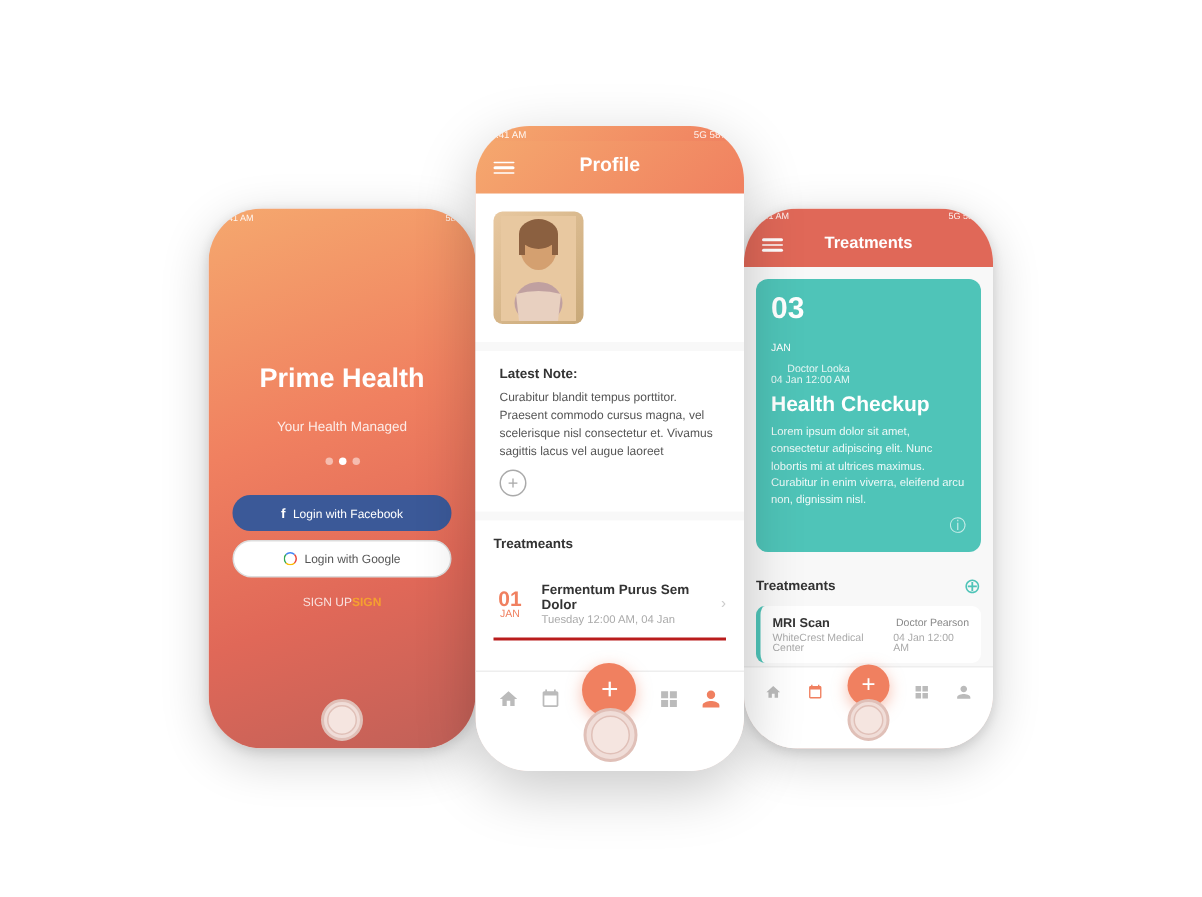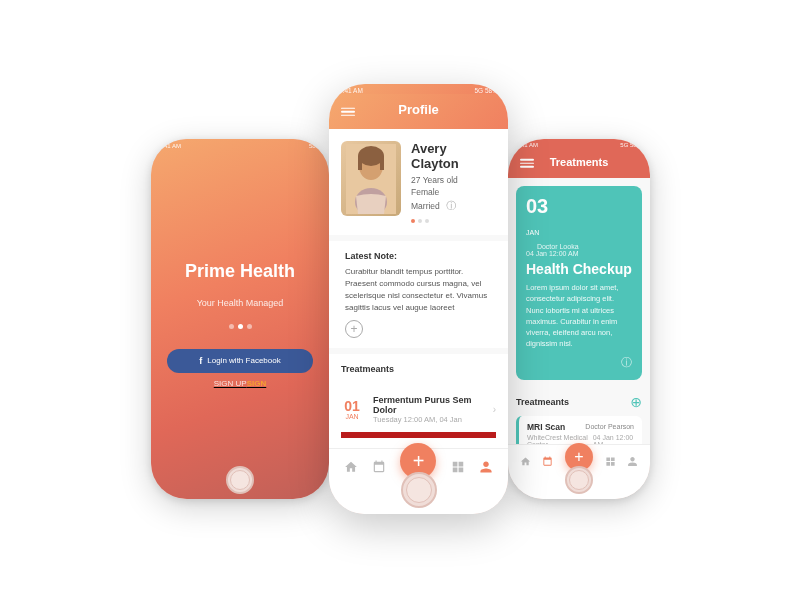--- a/index.html
+++ b/index.html
@@ -43,21 +43,21 @@
     }
 
     .phone-center {
       width: 179px;
       height: 430px;
       z-index: 2;
       box-shadow: 0 12px 40px rgba(0,0,0,0.22), inset 0 0 0 2px #e8c8c0;
     }
 
     .phone-right {
-      width: 142px;
+      width: 166px;
       height: 360px;
       margin-top: 40px;
       z-index: 1;
     }
 
     
     .phone-screen {
       position: absolute;
       top: 0; left: 0; right: 0; bottom: 0;
       border-radius: 34px;
@@ -187,21 +187,20 @@
       align-items: center;
       justify-content: center;
       gap: 5px;
       margin-bottom: 12px;
       cursor: pointer;
     }
 
     .login-links {
       display: flex;
       font-size: 8px;
-      text-decoration: underline;
     }
 
     .login-signup { color: rgba(255,255,255,0.8); }
     .login-login { color: #f5a030; font-weight: 600; }
 
     
     .profile-screen {
       display: flex;
       flex-direction: column;
       height: 100%;
@@ -344,21 +343,21 @@
       display: flex;
       justify-content: space-between;
       align-items: center;
       margin-bottom: 8px;
     }
 
     .treatment-item {
       display: flex;
       align-items: center;
       padding: 8px 0;
-      border-bottom: 6px solid #b91c1c;
+      border-bottom: 2px solid #b91c1c;
       cursor: pointer;
     }
 
     .treatment-date {
       text-align: center;
       margin-right: 10px;
       min-width: 22px;
     }
 
     .treatment-day {
@@ -622,20 +621,24 @@
           <div class="login-subtitle">Your Health Managed</div>
           <div class="login-dots">
             <div class="dot"></div>
             <div class="dot active"></div>
             <div class="dot"></div>
           </div>
           <button class="login-btn-facebook">
             <span class="fb-f">f</span>
             <span>Login with Facebook</span>
           </button>
+          <button class="login-btn-google">
+            <span class="g-icon"></span>
+            <span>Login with Google</span>
+          </button>
           <div class="login-links">
             <span class="login-signup">SIGN UP</span>
             <span class="login-login">SIGN</span>
           </div>
         </div>
       </div>
     </div>
     <div class="home-button">
       <div class="home-button-inner"></div>
     </div>
@@ -670,34 +673,20 @@
 
               <ellipse cx="25" cy="12" rx="13" ry="10" fill="#8b6040"></ellipse>
               <rect x="12" y="12" width="4" height="14" fill="#8b6040"></rect>
               <rect x="34" y="12" width="4" height="14" fill="#8b6040"></rect>
 
               <ellipse cx="25" cy="58" rx="16" ry="14" fill="#c0a0a0"></ellipse>
 
               <path d="M10 52 Q25 48 40 52 L38 70 L12 70Z" fill="#e8d0c0"></path>
             </svg>
           </div>
-          <div class="profile-details">
-            <div class="profile-name">Avery Clayton</div>
-            <div class="profile-detail-row">27 Years old</div>
-            <div class="profile-detail-row">Female</div>
-            <div class="profile-detail-row">
-              <span>Married</span>
-              <span class="profile-info-icon">ⓘ</span>
-            </div>
-            <div class="profile-dots">
-              <div class="profile-dot active"></div>
-              <div class="profile-dot"></div>
-              <div class="profile-dot"></div>
-            </div>
-          </div>
         </div>
 
         <div class="profile-section">
           <div class="section-label">Latest Note:</div>
           <div class="note-text">Curabitur blandit tempus porttitor. Praesent commodo cursus magna, vel scelerisque nisl consectetur et. Vivamus sagittis lacus vel augue laoreet</div>
           <div class="add-circle">+</div>
         </div>
 
         <div class="treatments-section">
           <div class="section-header">

